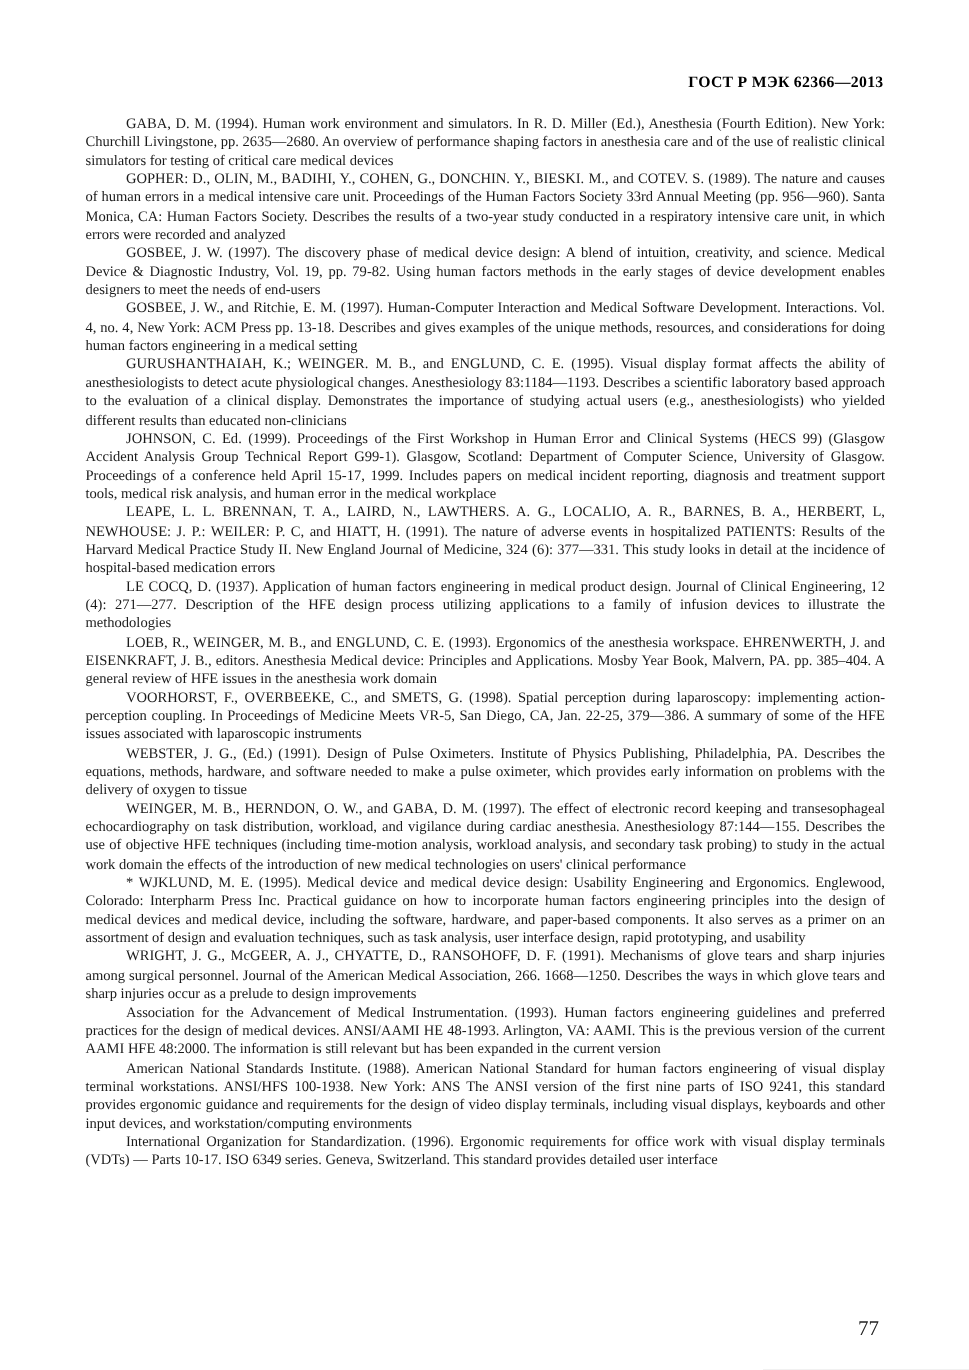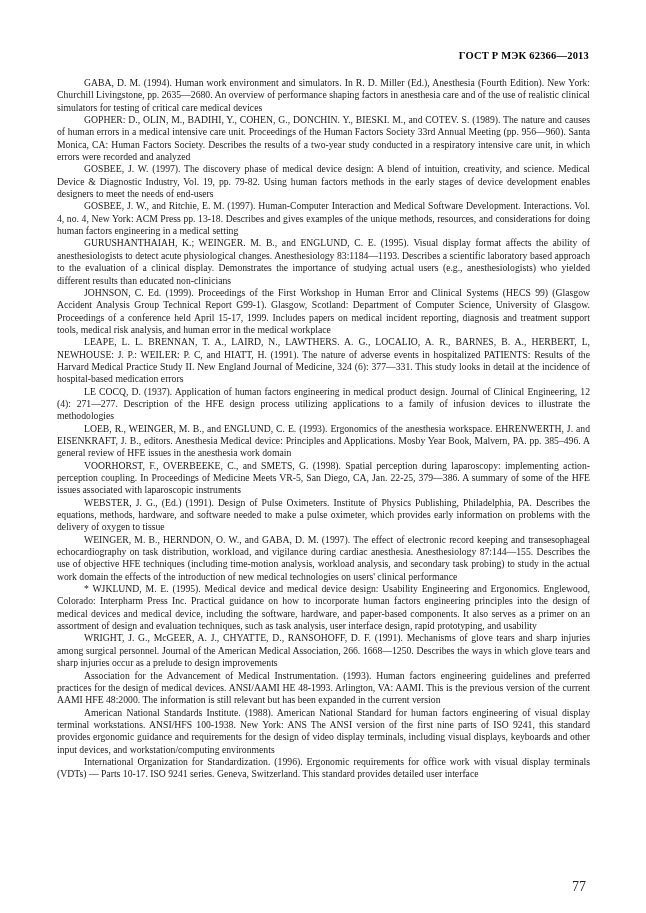--- a/index.html
+++ b/index.html
@@ -63,26 +63,26 @@
 
   <div class="doc-content">
       <p class="para">GABA, D. M. (1994). Human work environment and simulators. In R. D. Miller (Ed.), Anesthesia (Fourth Edition). New York: Churchill Livingstone, pp. 2635—2680. An overview of performance shaping factors in anesthesia care and of the use of realistic clinical simulators for testing of critical care medical devices</p>
       <p class="para">GOPHER: D., OLIN, M., BADIHI, Y., COHEN, G., DONCHIN. Y., BIESKI. M., and COTEV. S. (1989). The nature and causes of human errors in a medical intensive care unit. Proceedings of the Human Factors Society 33rd Annual Meeting (pp. 956—960). Santa Monica, CA: Human Factors Society. Describes the results of a two-year study conducted in a respiratory intensive care unit, in which errors were recorded and analyzed</p>
       <p class="para">GOSBEE, J. W. (1997). The discovery phase of medical device design: A blend of intuition, creativity, and science. Medical Device &amp; Diagnostic Industry, Vol. 19, pp. 79-82. Using human factors methods in the early stages of device development enables designers to meet the needs of end-users</p>
       <p class="para">GOSBEE, J. W., and Ritchie, E. M. (1997). Human-Computer Interaction and Medical Software Development. Interactions. Vol. 4, no. 4, New York: ACM Press pp. 13-18. Describes and gives examples of the unique methods, resources, and considerations for doing human factors engineering in a medical setting</p>
       <p class="para">GURUSHANTHAIAH, K.; WEINGER. M. B., and ENGLUND, C. E. (1995). Visual display format affects the ability of anesthesiologists to detect acute physiological changes. Anesthesiology 83:1184—1193. Describes a scientific laboratory based approach to the evaluation of a clinical display. Demonstrates the importance of studying actual users (e.g., anesthesiologists) who yielded different results than educated non-clinicians</p>
       <p class="para">JOHNSON, C. Ed. (1999). Proceedings of the First Workshop in Human Error and Clinical Systems (HECS 99) (Glasgow Accident Analysis Group Technical Report G99-1). Glasgow, Scotland: Department of Computer Science, University of Glasgow. Proceedings of a conference held April 15-17, 1999. Includes papers on medical incident reporting, diagnosis and treatment support tools, medical risk analysis, and human error in the medical workplace</p>
       <p class="para">LEAPE, L. L. BRENNAN, T. A., LAIRD, N., LAWTHERS. A. G., LOCALIO, A. R., BARNES, B. A., HERBERT, L, NEWHOUSE: J. P.: WEILER: P. C, and HIATT, H. (1991). The nature of adverse events in hospitalized PATIENTS: Results of the Harvard Medical Practice Study II. New England Journal of Medicine, 324 (6): 377—331. This study looks in detail at the incidence of hospital-based medication errors</p>
       <p class="para">LE COCQ, D. (1937). Application of human factors engineering in medical product design. Journal of Clinical Engineering, 12 (4): 271—277. Description of the HFE design process utilizing applications to a family of infusion devices to illustrate the methodologies</p>
-      <p class="para">LOEB, R., WEINGER, M. B., and ENGLUND, C. E. (1993). Ergonomics of the anesthesia workspace. EHRENWERTH, J. and EISENKRAFT, J. B., editors. Anesthesia Medical device: Principles and Applications. Mosby Year Book, Malvern, PA. pp. 385–496. A general review of HFE issues in the anesthesia work domain</p>
+      <p class="para">LOEB, R., WEINGER, M. B., and ENGLUND, C. E. (1993). Ergonomics of the anesthesia workspace. EHRENWERTH, J. and EISENKRAFT, J. B., editors. Anesthesia Medical device: Principles and Applications. Mosby Year Book, Malvern, PA. pp. 385–404. A general review of HFE issues in the anesthesia work domain</p>
       <p class="para">VOORHORST, F., OVERBEEKE, C., and SMETS, G. (1998). Spatial perception during laparoscopy: implementing action-perception coupling. In Proceedings of Medicine Meets VR-5, San Diego, CA, Jan. 22-25, 379—386. A summary of some of the HFE issues associated with laparoscopic instruments</p>
       <p class="para">WEBSTER, J. G., (Ed.) (1991). Design of Pulse Oximeters. Institute of Physics Publishing, Philadelphia, PA. Describes the equations, methods, hardware, and software needed to make a pulse oximeter, which provides early information on problems with the delivery of oxygen to tissue</p>
       <p class="para">WEINGER, M. B., HERNDON, O. W., and GABA, D. M. (1997). The effect of electronic record keeping and transesophageal echocardiography on task distribution, workload, and vigilance during cardiac anesthesia. Anesthesiology 87:144—155. Describes the use of objective HFE techniques (including time-motion analysis, workload analysis, and secondary task probing) to study in the actual work domain the effects of the introduction of new medical technologies on users' clinical performance</p>
       <p class="para">* WJKLUND, M. E. (1995). Medical device and medical device design: Usability Engineering and Ergonomics. Englewood, Colorado: Interpharm Press Inc. Practical guidance on how to incorporate human factors engineering principles into the design of medical devices and medical device, including the software, hardware, and paper-based components. It also serves as a primer on an assortment of design and evaluation techniques, such as task analysis, user interface design, rapid prototyping, and usability</p>
       <p class="para">WRIGHT, J. G., McGEER, A. J., CHYATTE, D., RANSOHOFF, D. F. (1991). Mechanisms of glove tears and sharp injuries among surgical personnel. Journal of the American Medical Association, 266. 1668—1250. Describes the ways in which glove tears and sharp injuries occur as a prelude to design improvements</p>
       <p class="para">Association for the Advancement of Medical Instrumentation. (1993). Human factors engineering guidelines and preferred practices for the design of medical devices. ANSI/AAMI HE 48-1993. Arlington, VA: AAMI. This is the previous version of the current AAMI HFE 48:2000. The information is still relevant but has been expanded in the current version</p>
       <p class="para">American National Standards Institute. (1988). American National Standard for human factors engineering of visual display terminal workstations. ANSI/HFS 100-1938. New York: ANS The ANSI version of the first nine parts of ISO 9241, this standard provides ergonomic guidance and requirements for the design of video display terminals, including visual displays, keyboards and other input devices, and workstation/computing environments</p>
-      <p class="para">International Organization for Standardization. (1996). Ergonomic requirements for office work with visual display terminals (VDTs) — Parts 10-17. ISO 9241 series. Geneva, Switzerland. This standard provides detailed user interface</p>
+      <p class="para">International Organization for Standardization. (1996). Ergonomic requirements for office work with visual display terminals (VDTs) — Parts 10-17. ISO 6349 series. Geneva, Switzerland. This standard provides detailed user interface</p>
     </div>
 
   <div class="doc-footer">77</div>
 
 </div>
 
 </body></html>

